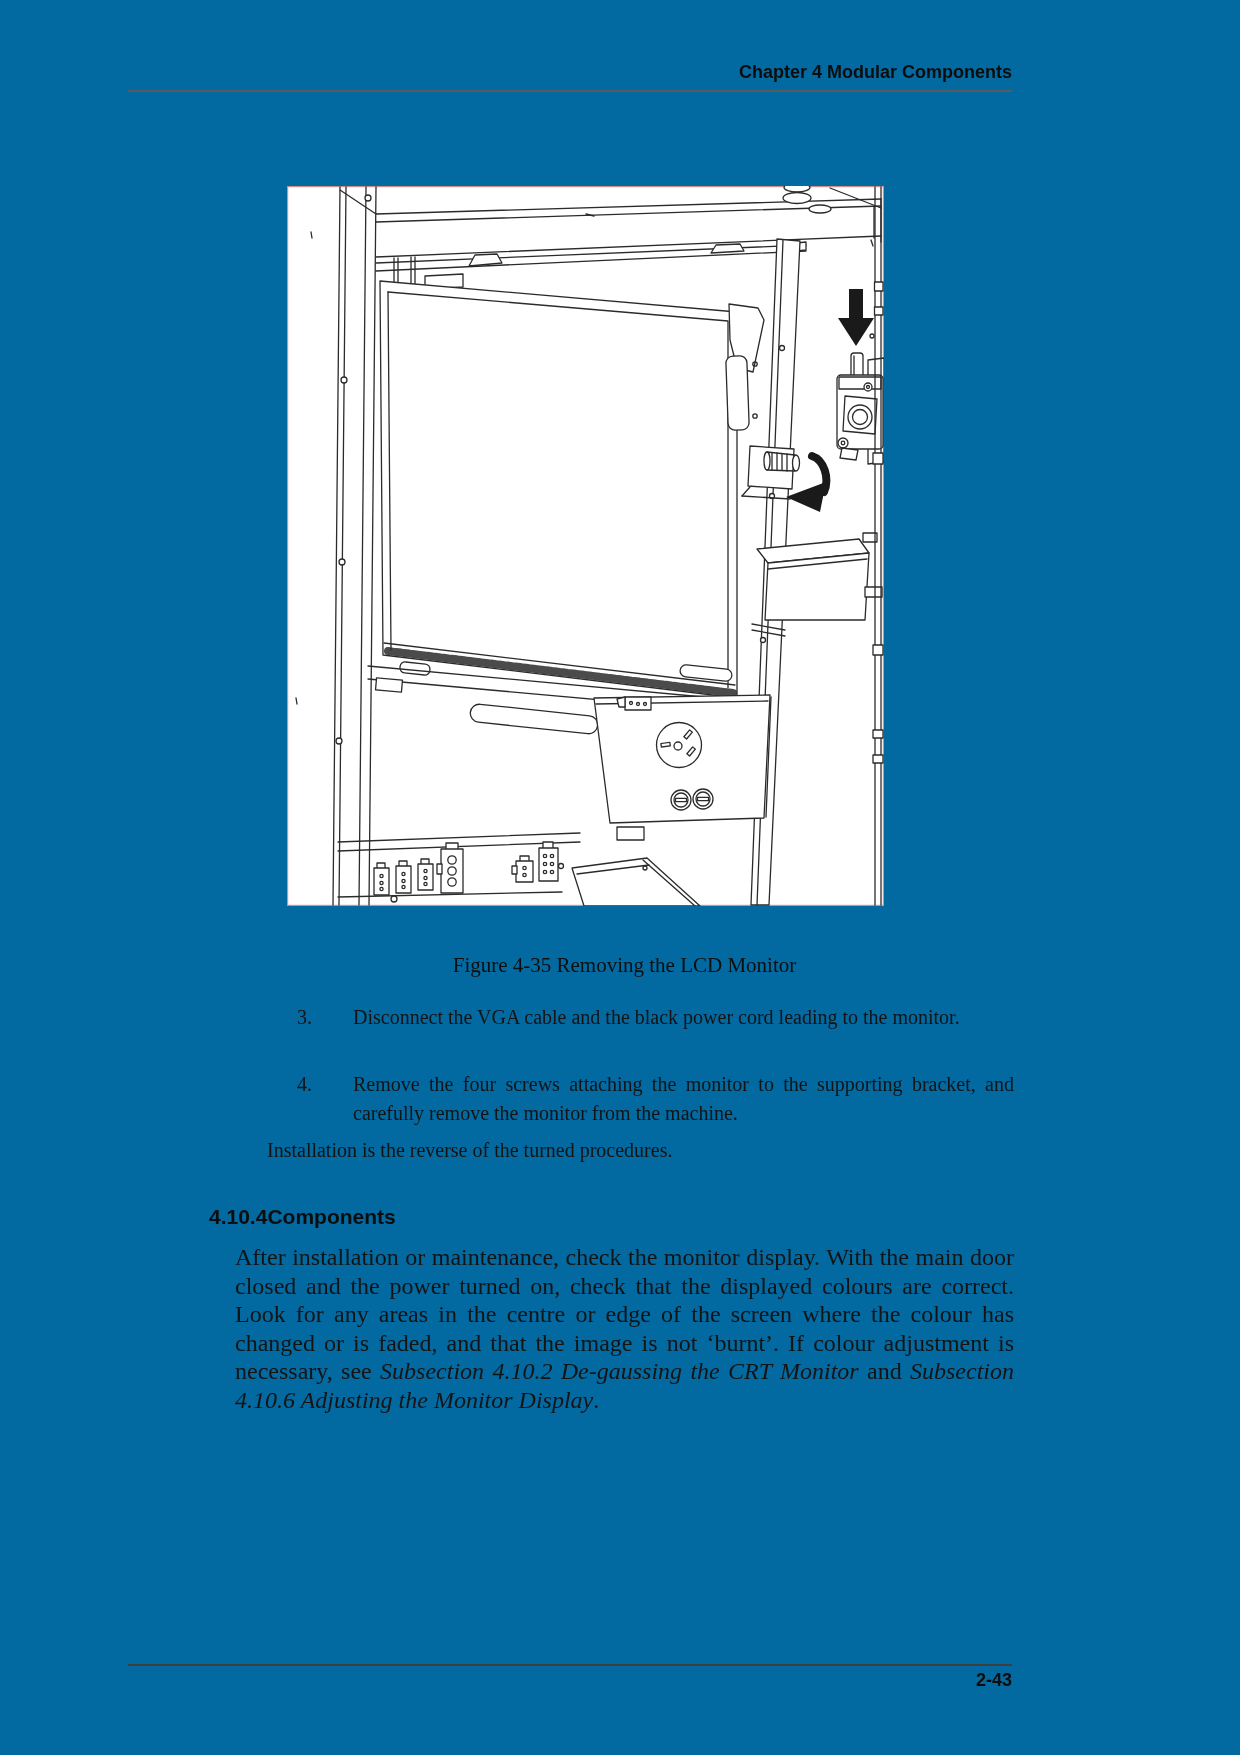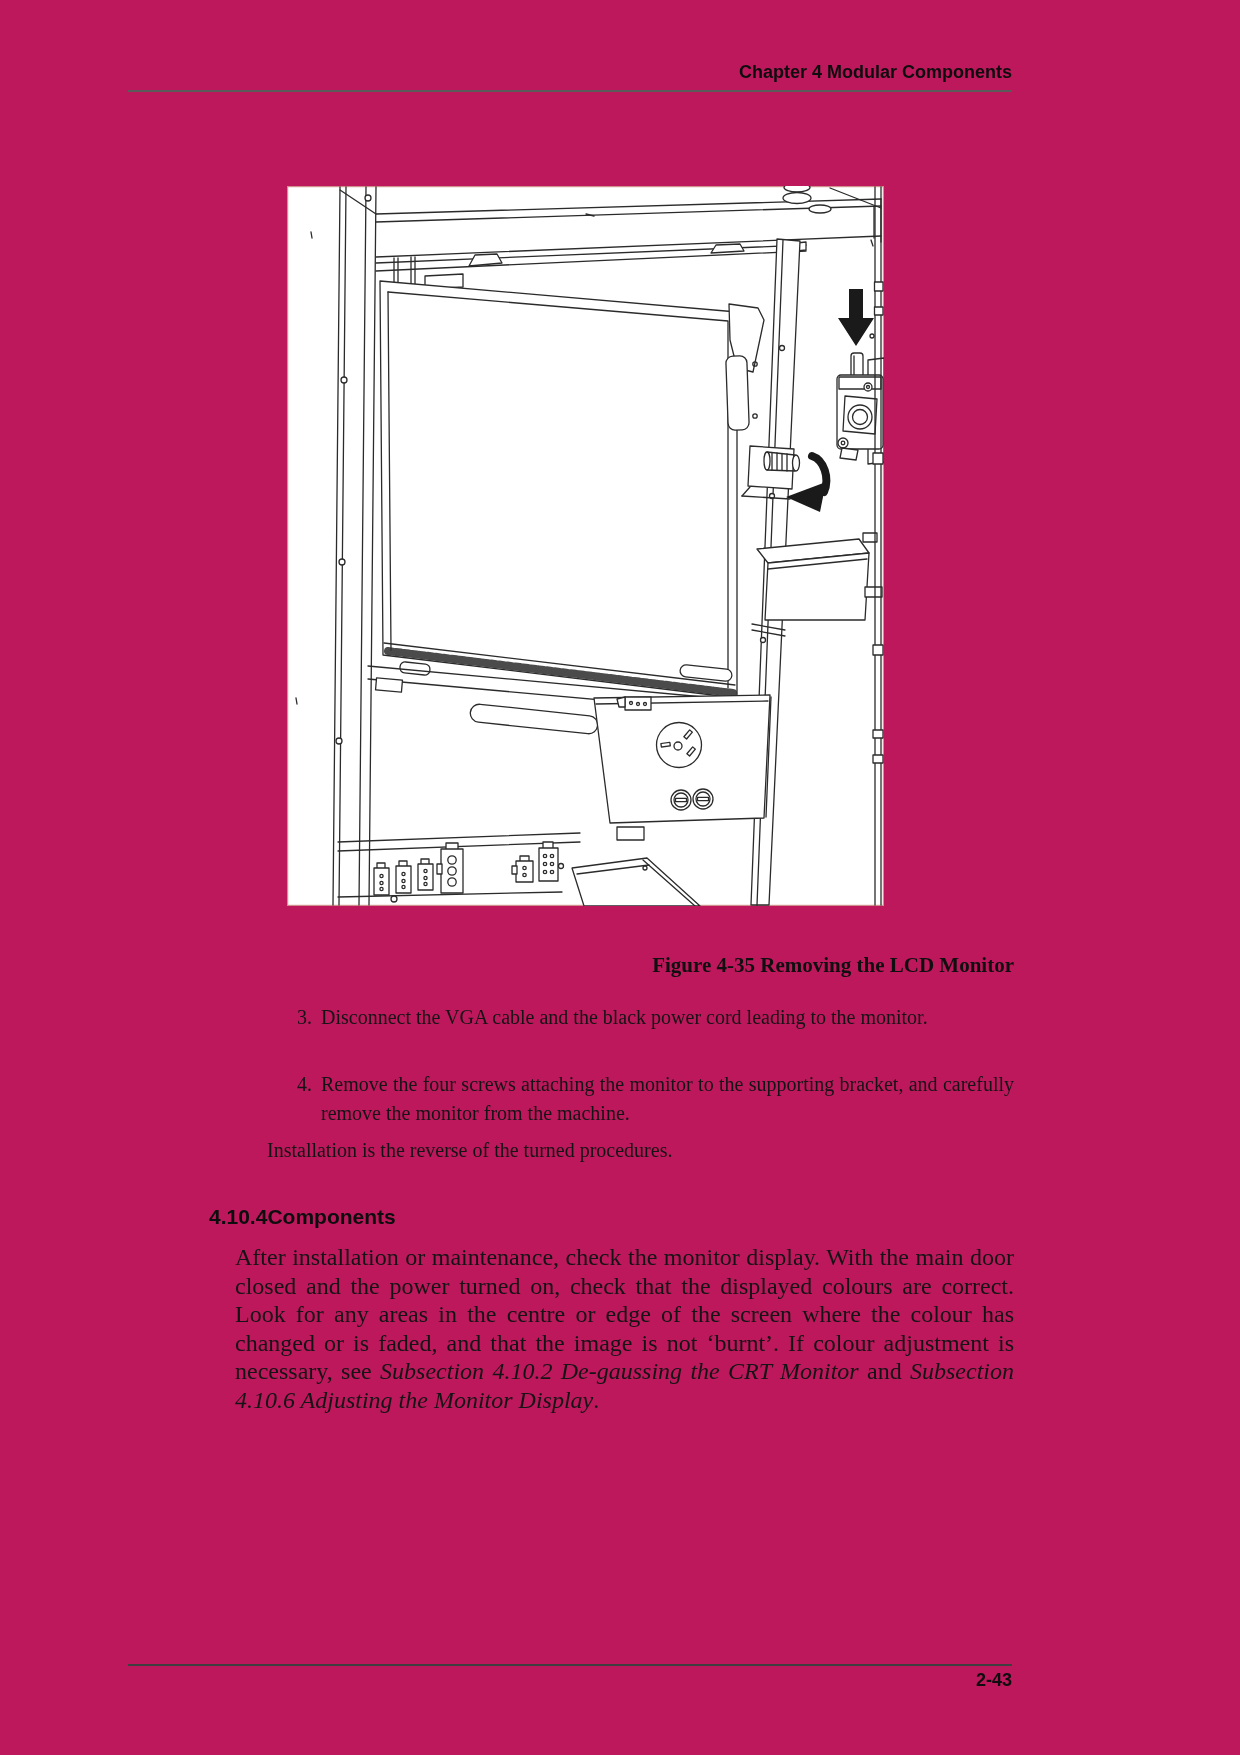--- a/index.html
+++ b/index.html
@@ -1,48 +1,48 @@
 <!DOCTYPE html>
 <html><head>
 <meta charset="utf-8">
 <style>
   html,body{margin:0;padding:0;background:#ffffff;}
   .page{
     position:relative;
     width:1240px;height:1755px;
-    background:#be185d;
+    background:#0369a1;
     font-family:"Liberation Serif", serif;
     color:#141414;
     overflow:hidden;
   }
   .hdr-text{
     position:absolute;left:128px;top:62px;width:884px;
     text-align:right;
     font-family:"Liberation Sans", sans-serif;
     font-weight:bold;font-size:18px;color:#0d0d0d;
   }
   .hdr-rule{
     position:absolute;left:128px;top:90px;width:884px;height:2px;
     background:#5a5a5a;
   }
   .figure-wrap{
     position:absolute;left:287px;top:186px;width:597px;height:720px;
   }
   .caption{
     position:absolute;left:235px;top:953px;width:779px;
-    text-align:right;
+    text-align:center;
     font-family:"Liberation Serif", serif;
-    font-weight:bold;font-size:21px;color:#0f0f0f;
+    font-weight:normal;font-size:21px;color:#0f0f0f;
   }
   .step{
     position:absolute;left:297px;width:717px;
     font-size:20px;line-height:29px;
   }
   .step .num{position:absolute;left:0;top:0;}
-  .step .txt{margin-left:24px;text-align:justify;}
+  .step .txt{margin-left:56px;text-align:justify;}
   .note{
     position:absolute;left:267px;top:1136px;width:747px;
     font-size:20px;line-height:29px;
   }
   .sec-heading{
     position:absolute;left:209px;top:1205px;
     font-family:"Liberation Sans", sans-serif;
     font-weight:bold;font-size:21px;color:#0d0d0d;
     display:flex;
   }

